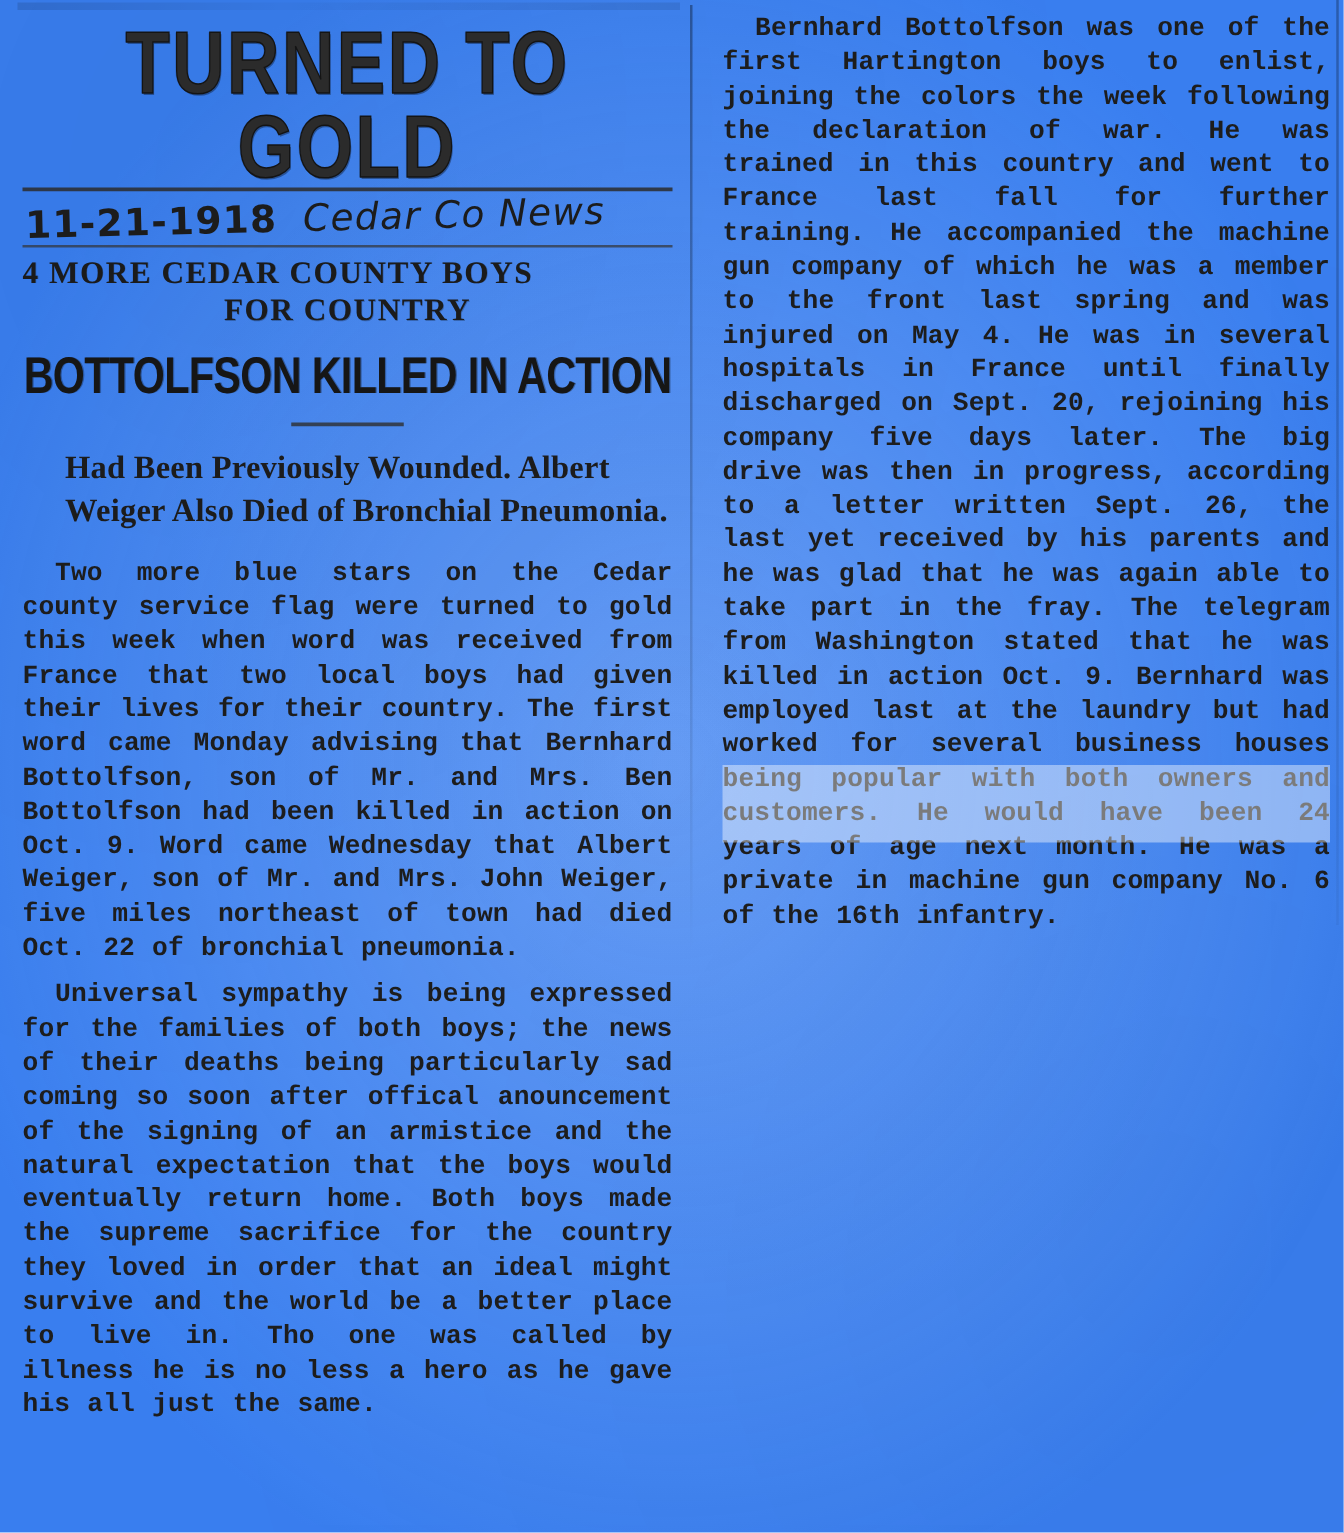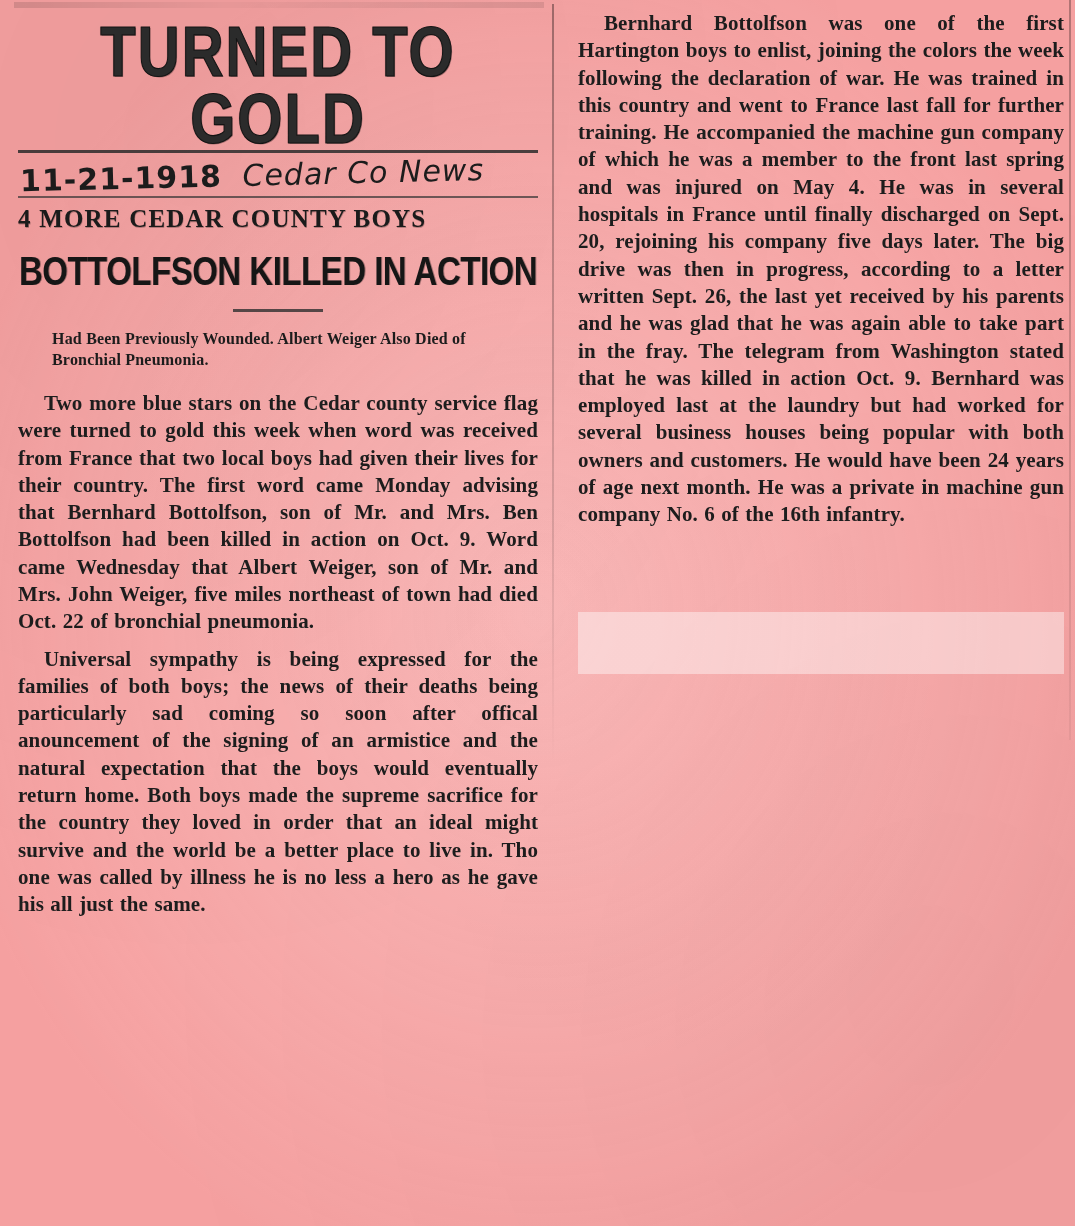--- a/index.html
+++ b/index.html
@@ -11,21 +11,21 @@
     width: 1075px;
     height: 1226px;
     position: relative;
     font-family: "Liberation Serif", serif;
     color: #1a1a1a;
     overflow: hidden;
   }
   .page {
     position: absolute;
     inset: 0;
-    background: #fca5a5;
+    background: #3b82f6;
   }
   
   .scan-noise {
     position: absolute;
     inset: 0;
     pointer-events: none;
     background:
       radial-gradient(ellipse at 18% 12%, rgba(0,0,0,0.045), rgba(0,0,0,0) 55%),
       radial-gradient(ellipse at 85% 80%, rgba(0,0,0,0.035), rgba(0,0,0,0) 60%),
       radial-gradient(ellipse at 50% 50%, rgba(255,255,255,0.25), rgba(0,0,0,0.03) 80%);
@@ -126,29 +126,29 @@
     width: 90px;
     height: 3px;
     background: #2e2e2e;
     margin: 10px auto 16px auto;
     opacity: .8;
   }
   
   .subdeck {
     font-family: "Liberation Serif", serif;
     font-weight: bold;
-    font-size: 16px;
+    font-size: 26px;
     line-height: 1.32;
     color: #1c1c1c;
     margin: 6px 0 20px 34px;
     letter-spacing: .2px;
   }
   
   .body-p {
-    font-family: Liberation Serif, serif;
+    font-family: Liberation Mono, monospace;
     font-weight: bold;
     font-size: 21px;
     line-height: 1.30;
     color: #1d1d1d;
     text-align: justify;
     text-justify: inter-word;
     margin: 0 0 10px 0;
     letter-spacing: .1px;
     word-spacing: 1px;
   }
@@ -193,20 +193,21 @@
 
     <div class="handwrite">
       <span class="hw-date">11-21-1918</span>
       <span class="hw-src">Cedar Co News</span>
     </div>
 
     <div class="rule-thin"></div>
 
     <div class="deck">
       <span class="dk1">4 MORE CEDAR COUNTY BOYS</span>
+      <span class="dk3">FOR COUNTRY</span>
     </div>
 
     <div class="banner">BOTTOLFSON KILLED IN ACTION</div>
 
     <div class="short-rule"></div>
 
     <div class="subdeck">Had Been Previously Wounded. Albert Weiger Also Died of Bronchial Pneumonia.</div>
 
     <p class="body-p indent">Two more blue stars on the Cedar county service flag were turned to gold this week when word was received from France that two local boys had given their lives for their country. The first word came Monday advising that Bernhard Bottolfson, son of Mr. and Mrs. Ben Bottolfson had been killed in action on Oct. 9. Word came Wednesday that Albert Weiger, son of Mr. and Mrs. John Weiger, five miles northeast of town had died Oct. 22 of bronchial pneumonia.</p>
 

